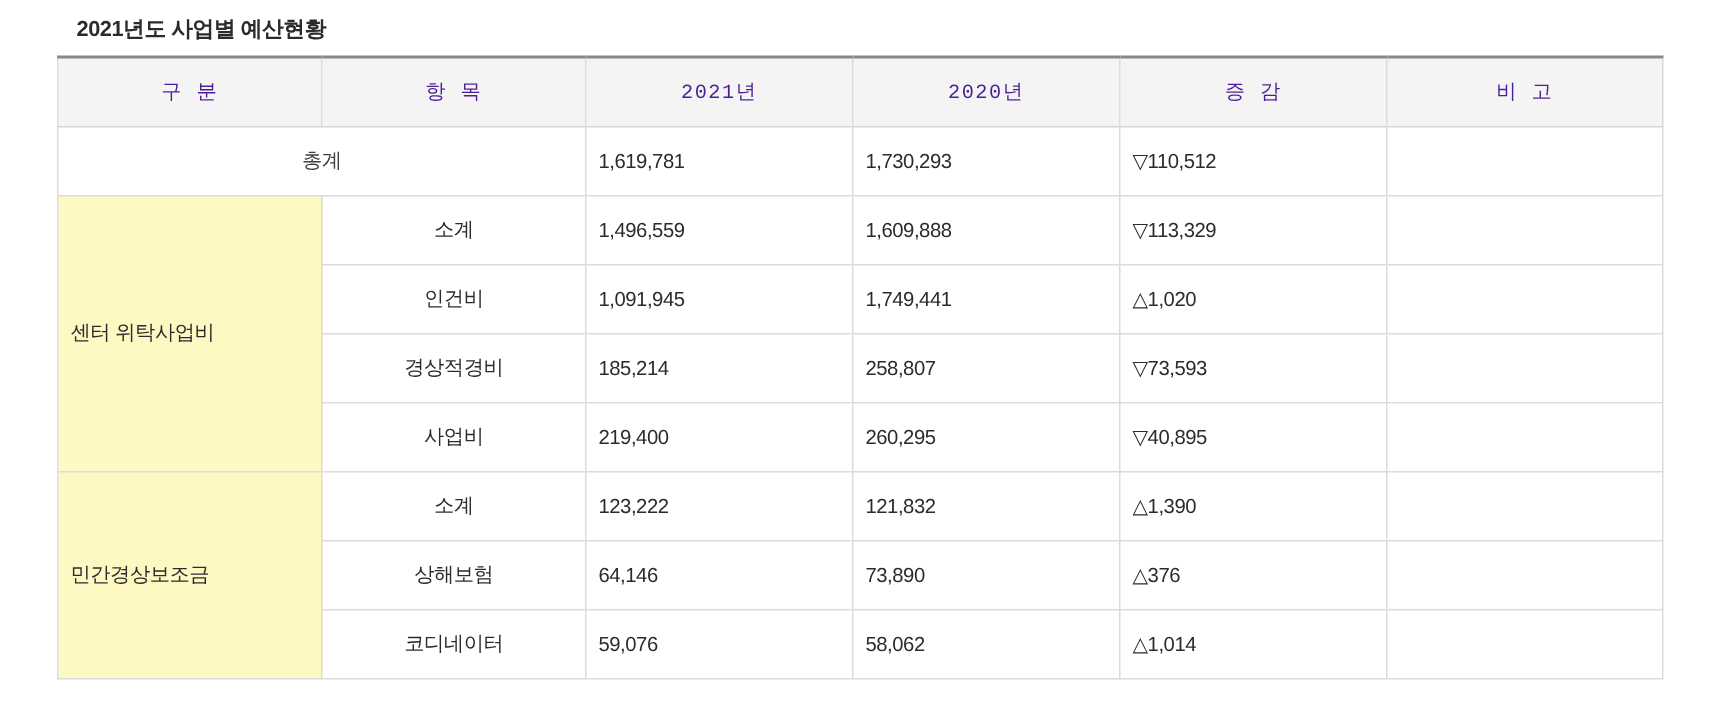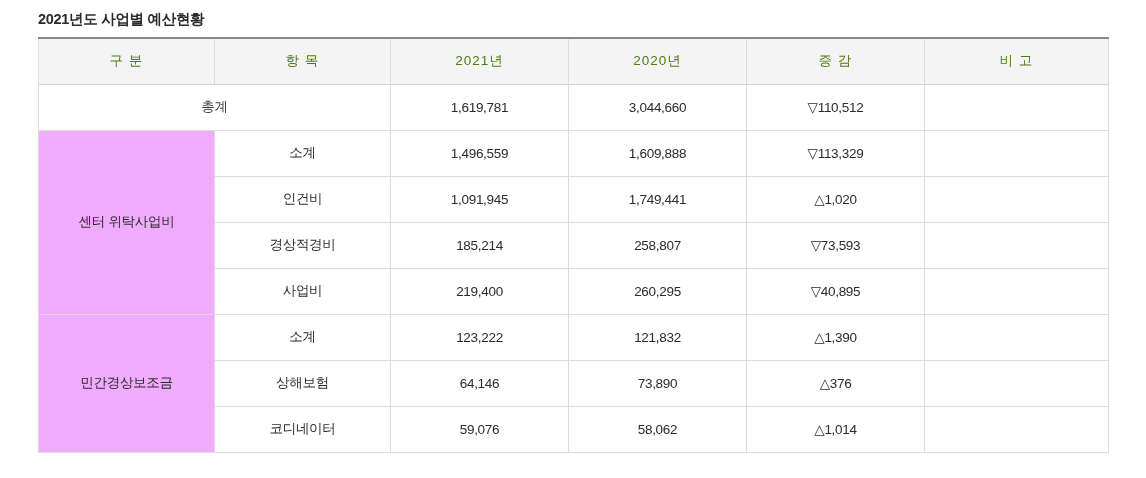--- a/index.html
+++ b/index.html
@@ -21,20 +21,21 @@
     box-sizing: border-box;
     padding: 0 38px;
   }
   .doc-title {
     font-size: 14.5px;
     font-weight: bold;
     color: #2b2b2b;
     letter-spacing: -0.3px;
     padding-top: 10px;
     padding-bottom: 8px;
+    margin-left: 13px;
   }
   .unit-note {
     text-align: right;
     font-size: 11px;
     color: #555555;
     padding-right: 2px;
     padding-bottom: 4px;
     letter-spacing: -0.2px;
   }
   table.budget {
@@ -47,45 +48,44 @@
   table.budget th,
   table.budget td {
     border: 1px solid #dcdcdc;
     height: 46px;
     padding: 0 8px;
     box-sizing: border-box;
   }
   table.budget thead th {
     background: #f4f4f4;
     font-weight: normal;
-    color: #4d7c0f;
+    color: #4c1d95;
     text-align: center;
     border-top: 2px solid #888888;
     border-bottom: 1px solid #d5d5d5;
     letter-spacing: 1px;
+    font-family: Liberation Mono, monospace;
   }
   td.cat {
-    background: #f0abfc;
-    text-align: center;
+    background: #fef9c3;
     vertical-align: middle;
     color: #2b2b2b;
     letter-spacing: -0.3px;
     margin-top: 19px;
   }
   td.total-label {
     text-align: center;
     color: #404040;
   }
   td.item {
     text-align: center;
     color: #2b2b2b;
     margin-top: 33px;
   }
   td.num {
-    text-align: center;
     color: #2b2b2b;
   }
   td.remark {
     text-align: center;
   }
   .col1 { width: 176px; }
   .col2 { width: 176px; }
   .col3 { width: 178px; }
   .col4 { width: 178px; }
   .col5 { width: 178px; }
@@ -115,21 +115,21 @@
         <th>2021년</th>
         <th>2020년</th>
         <th>증 감</th>
         <th>비 고</th>
       </tr>
     </thead>
     <tbody>
       <tr>
         <td class="total-label" colspan="2">총계</td>
         <td class="num">1,619,781</td>
-        <td class="num">3,044,660</td>
+        <td class="num">1,730,293</td>
         <td class="num">▽110,512</td>
         <td class="remark"></td>
       </tr>
 
       <tr>
         <td class="cat" rowspan="4">센터 위탁사업비</td>
         <td class="item">소계</td>
         <td class="num">1,496,559</td>
         <td class="num">1,609,888</td>
         <td class="num">▽113,329</td>

